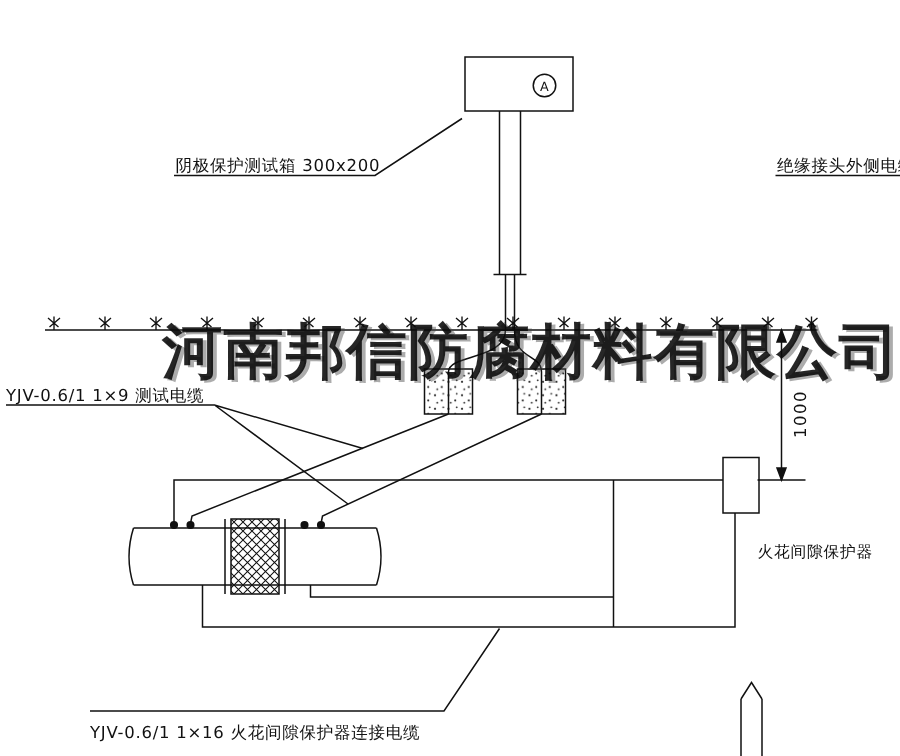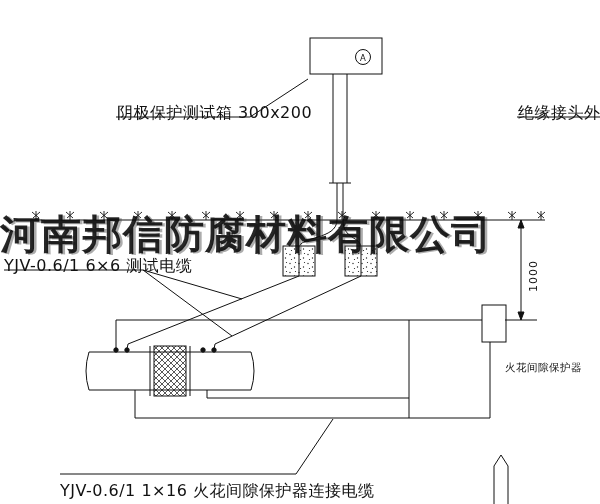--- a/index.html
+++ b/index.html
@@ -1,23 +1,23 @@
 <!DOCTYPE html>
 <html><head>
 <meta charset="utf-8">
 <style>
   html,body{margin:0;padding:0;background:#fff;}
   .canvas{position:relative;width:600px;height:504px;background:#ffffff;overflow:hidden;
           font-family:"DejaVu Sans",sans-serif;color:#111;}
   .drawing{position:absolute;left:0;top:0;}
-  .lbl{position:absolute;white-space:nowrap;font-size:16px;color:#111;letter-spacing:0.5px;}
+  .lbl{position:absolute;white-space:nowrap;font-size:11px;color:#111;letter-spacing:0.5px;}
   .lbl-small{font-size:10.5px;font-family:Liberation Mono, monospace;}
   .dim-vert{position:absolute;left:527px;top:292px;width:46px;font-size:11px;
             transform:rotate(-90deg);transform-origin:0 0;letter-spacing:1px;}
-  .watermark{position:absolute;top:207px;left:0;width:600px;text-align:left;
+  .watermark{position:absolute;top:207px;left:0;width:600px;text-align:right;
              font-family:"DejaVu Serif",serif;font-weight:bold;font-size:40px;
              letter-spacing:1px;color:rgba(8,8,8,0.88);
              text-shadow:2.5px 1px 0 rgba(70,70,70,0.45);pointer-events:none;}
 </style>
 </head>
 <body>
 
 <div class="canvas">
 
   <svg class="drawing" width="600" height="504" viewBox="0 0 600 504" fill="none" stroke="#111" stroke-width="1">
@@ -117,21 +117,21 @@
     <g>
       <path d="M494,466 V504 M508,466 V504"></path>
       <path d="M494,466 L501,455 L508,466"></path>
     </g>
   </svg>
 
   <div class="lbl" style="left:117px;top:103px;">阴极保护测试箱 300x200</div>
 
   <div class="lbl" style="left:518px;top:103px;">绝缘接头外侧电缆</div>
 
-  <div class="lbl" style="left:4px;top:256px;">YJV-0.6/1 6×6  测试电缆</div>
+  <div class="lbl" style="left:4px;top:256px;">YJV-0.6/1 1×9  测试电缆</div>
 
   <div class="lbl lbl-small" style="left:505px;top:361px;">火花间隙保护器</div>
 
   <div class="lbl" style="left:60px;top:460px;margin-top:21px;">YJV-0.6/1 1×16  火花间隙保护器连接电缆</div>
 
   <div class="dim-vert">1000</div>
 
   <div class="watermark">河南邦信防腐材料有限公司</div>
 
 </div>

